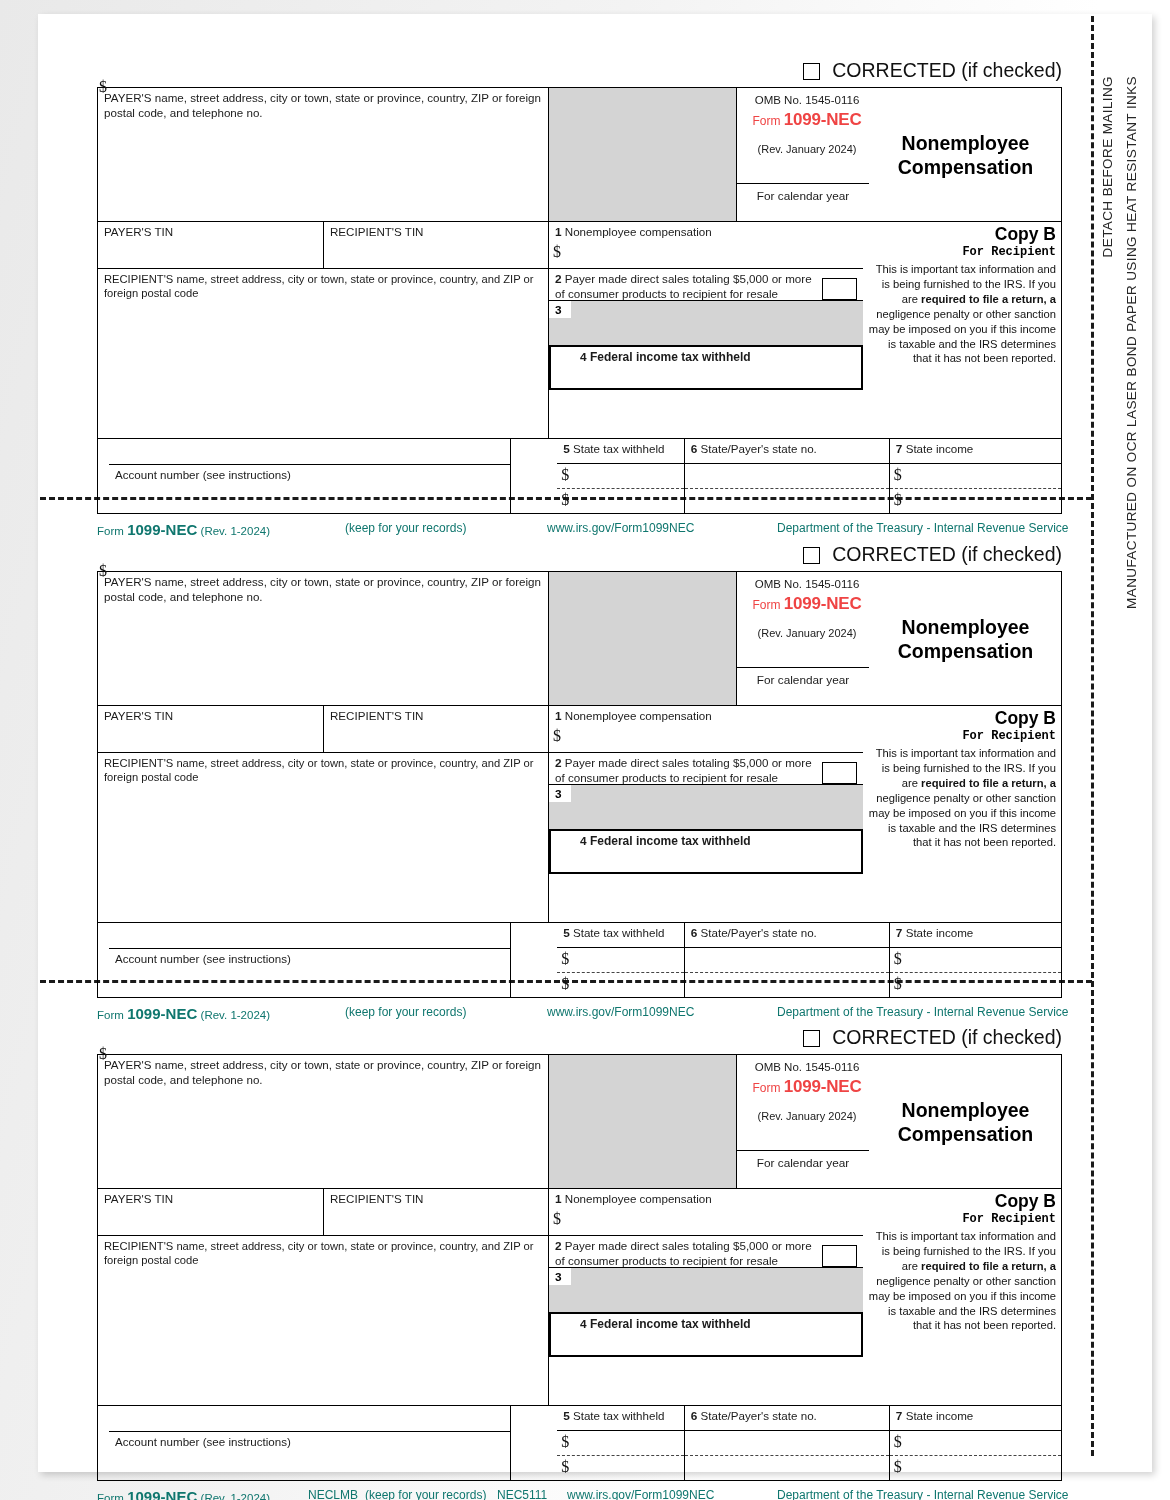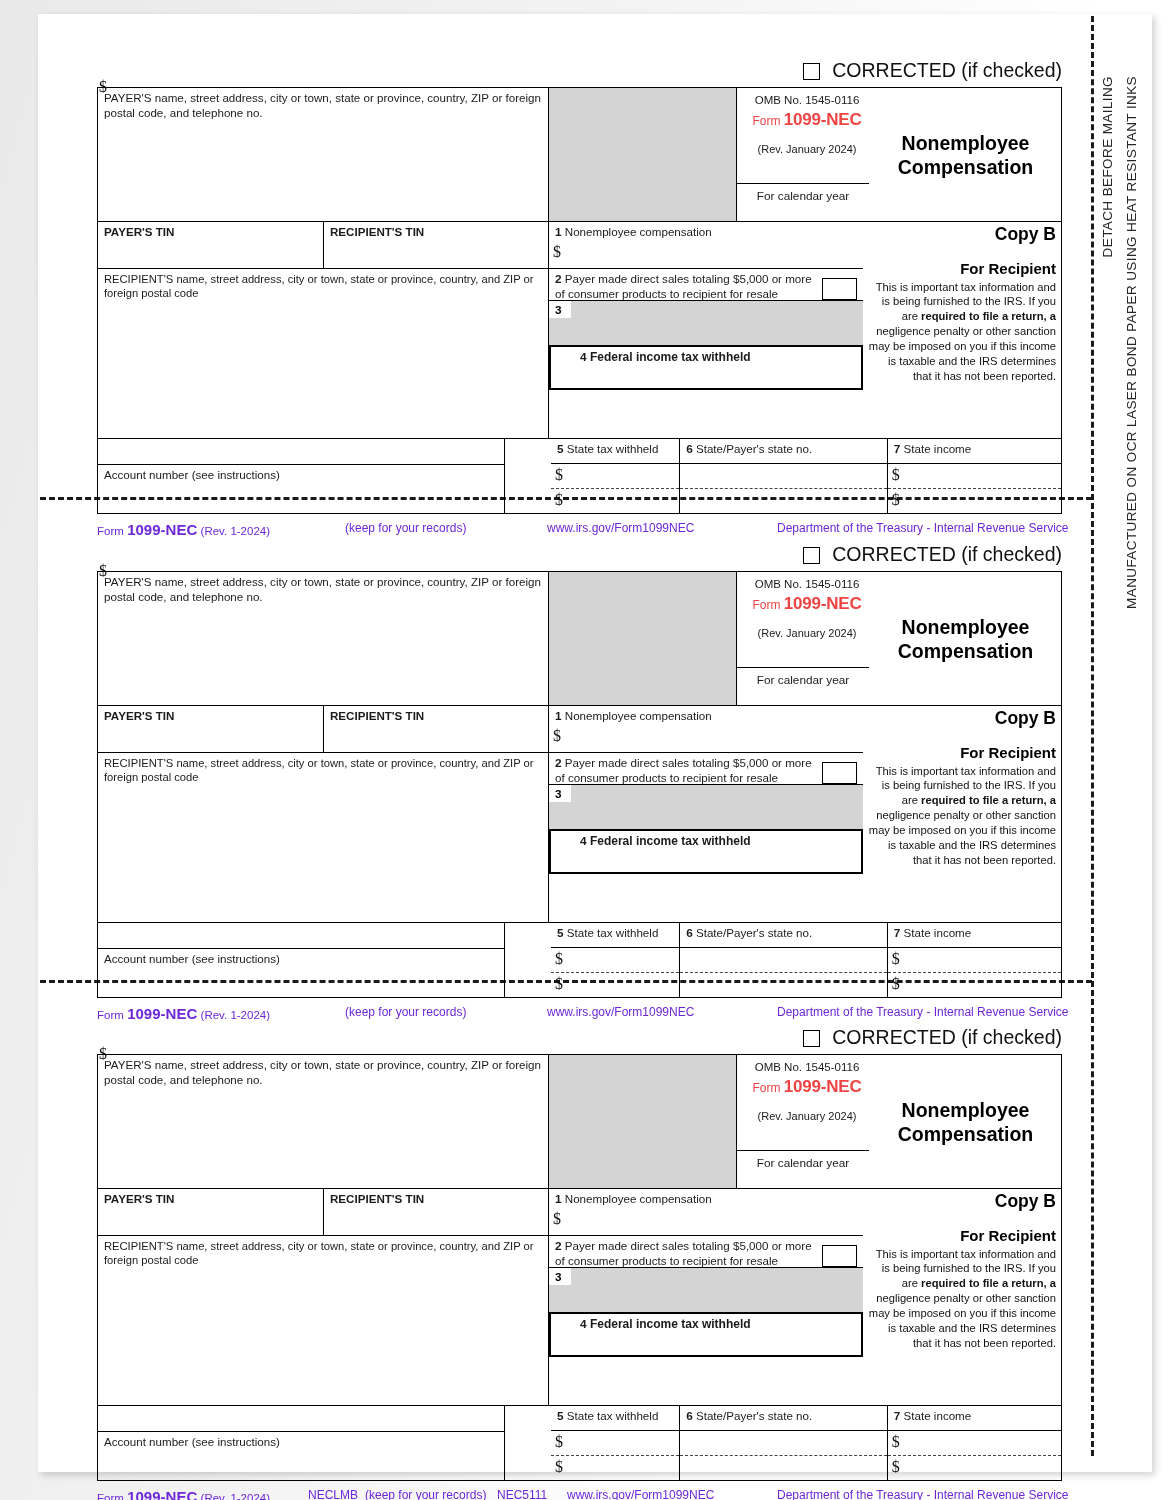--- a/index.html
+++ b/index.html
@@ -168,21 +168,21 @@
     line-height: 1.22;
     text-align: center;
     color: #000;
   }
 
   
   .mid-left  { width: 450px; }
   .mid-mid   { width: 321px; }
   .mid-right { width: 192px; }
 
-  .tin-row  { height: 46px; font-weight: bold; }
+  .tin-row  { height: 46px; }
   .tin-cell { width: 225px; height: 46px; }
 
   .recipient-cell { height: 170px; }
 
   .b1 { height: 46px; }
   .b2 { height: 32px; }
   .b3 { height: 45px; }
   .b4 { height: 45px; }
 
   .box2-inner { display: flex; }
@@ -222,32 +222,33 @@
   }
   .box4 .lbl { font-weight: bold; font-size: 12px; margin-left: 23px; }
 
   
   .copyb { padding: 2px 5px 0 5px; text-align: right; }
   .copyb-title {
     font-size: 17.5px; font-weight: bold; line-height: 1.1;
     margin-top: 1px;
   }
   .copyb-sub {
-    font-size: 15px; font-weight: bold; line-height: 1.15;
-    margin-top: 16px;
+    font-size: 12px; font-weight: bold; line-height: 1.15;
+    margin-top: 2px;
+    font-family: Liberation Mono, monospace;
   }
   .copyb-body {
     font-size: 11.2px; line-height: 1.33; margin-top: 2px;
     color: #121212;
   }
   .copyb-body b { font-weight: bold; }
 
   
   .state-band { display: flex; }
-  .acct-col { width: 450px; }
+  .acct-col { width: 450px; margin-left: 11px; }
   .acct-top { height: 25px; }
   .acct-bot { height: 47px; }
 
   .b5 { width: 142px; padding-left: 46px; }
   .b6 { width: 229px; }
   .b7 { width: 192px; }
 
   .state-hdr { height: 24px; }
   .state-val {
     height: 24px;
@@ -255,21 +256,21 @@
     border-top: 1.2px solid #000;
   }
   .state-val.dotted-bottom { border-bottom: 1.5px dashed #444; }
   .state-val2 { height: 24px; position: relative; }
 
   
   .footer {
     position: relative;
     height: 28px;
     font-size: 12px;
-    color: #6d28d9;
+    color: #0f766e;
   }
   .footer span { position: absolute; top: 7px; white-space: nowrap; }
   .f-form   { left: 0px; }
   .f-form b { font-size: 15px; }
   .f-form i { font-style: normal; font-size: 11.5px; }
   .f-neclmb { left: 211px; }
   .f-keep   { left: 248px; }
   .f-keep-3 { left: 268px; }
   .f-nec5111{ left: 400px; }
   .f-url    { left: 450px; }

